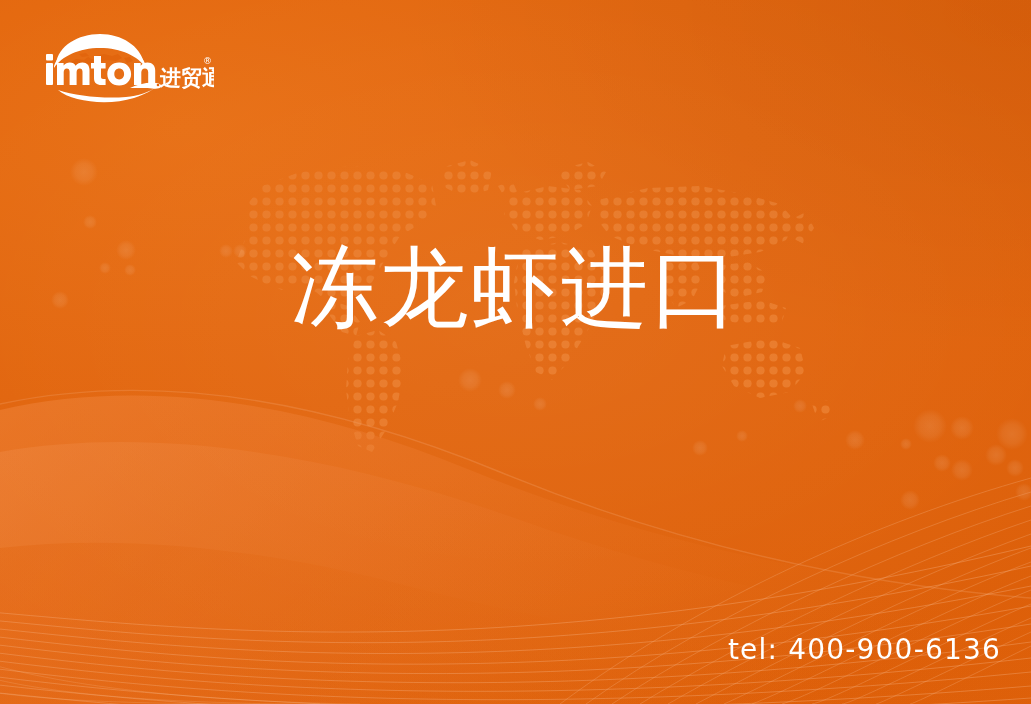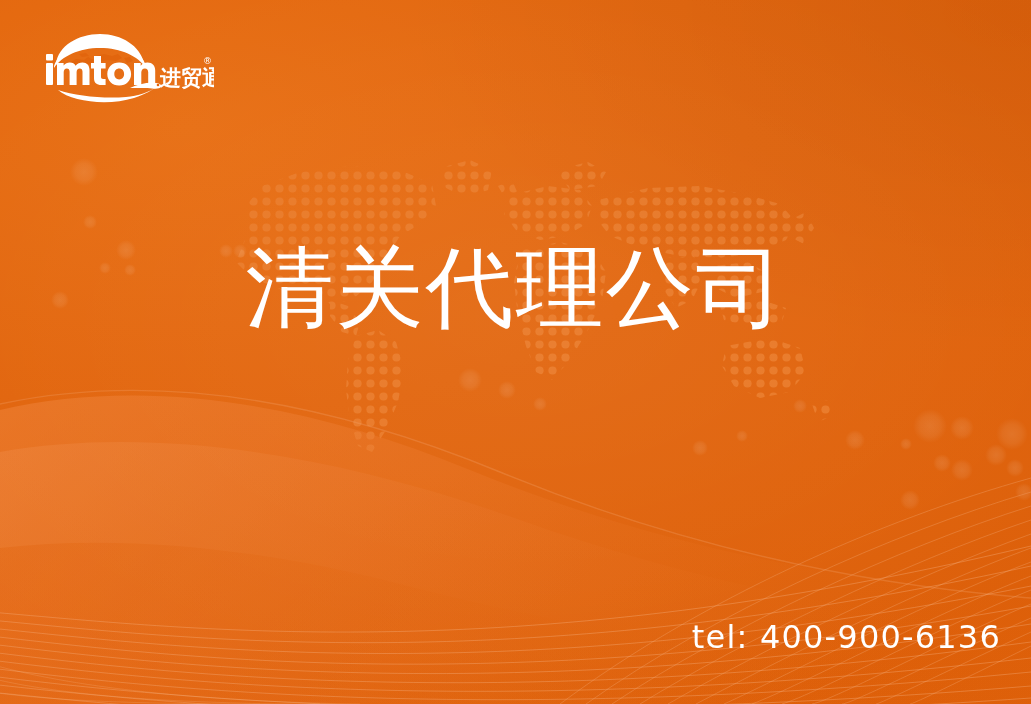--- a/index.html
+++ b/index.html
@@ -60,24 +60,24 @@
     line-height:112px;
     letter-spacing:2px;
     color:#ffffff;
     white-space:nowrap;
   }
 
   
   #phone {
     position:absolute;
     right:30px;
-    bottom:48px;
+    bottom:38px;
     color:#ffffff;
     font-family:"DejaVu Sans", "Liberation Sans", sans-serif;
-    font-size:32px;
+    font-size:28px;
     letter-spacing:1.2px;
     font-weight:400;
     white-space:nowrap;
   }
 </style>
 </head>
 <body>
 
 <div id="banner">
 
@@ -293,18 +293,18 @@
                  h-7.3 Z"></path>
       </g>
 
       <text x="126" y="55" font-family="'DejaVu Sans','Liberation Sans',sans-serif" font-size="21" font-weight="700" fill="#ffffff">进贸通</text>
 
       <text x="169" y="34" font-family="'DejaVu Sans','Liberation Sans',sans-serif" font-size="9" fill="#ffffff">®</text>
     </svg>
   </div>
 
   <div id="headline">
-    <span class="headline-line">清关代理公司</span>
+    <span class="headline-line">冻龙虾进口</span>
   </div>
 
   <div id="phone">tel: 400-900-6136</div>
 
 </div>
 
 </body></html>

